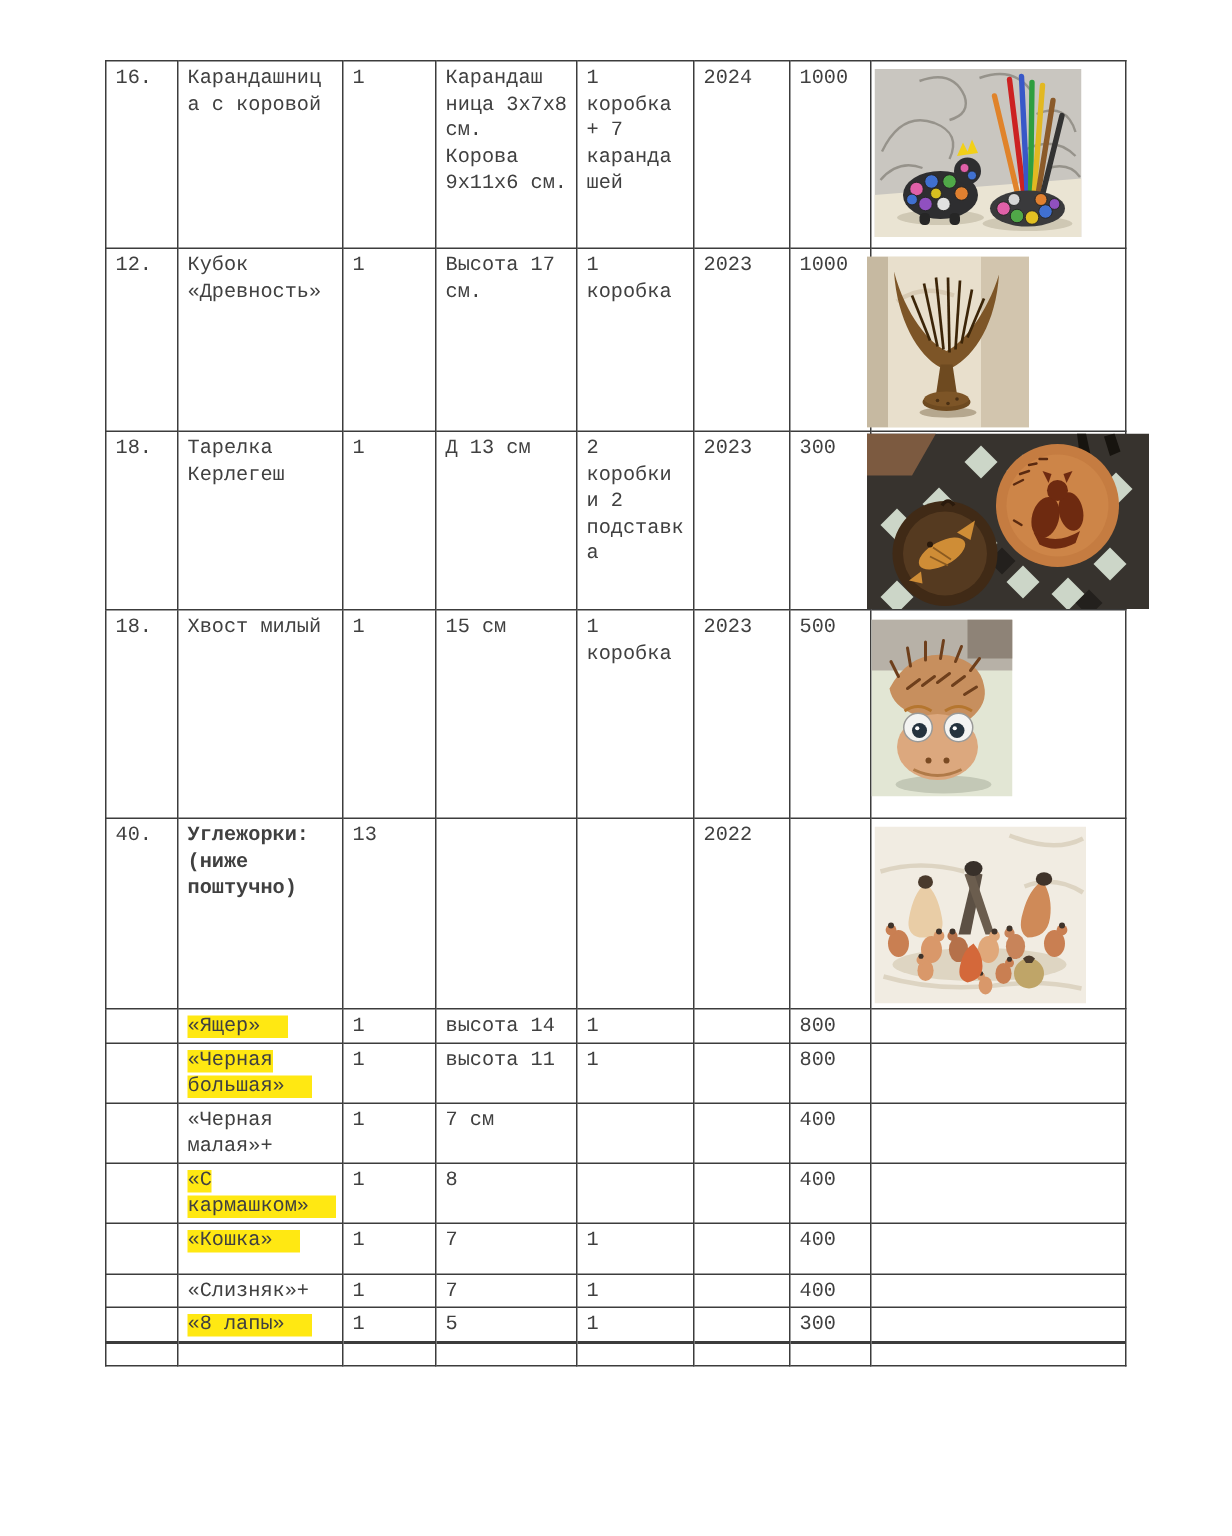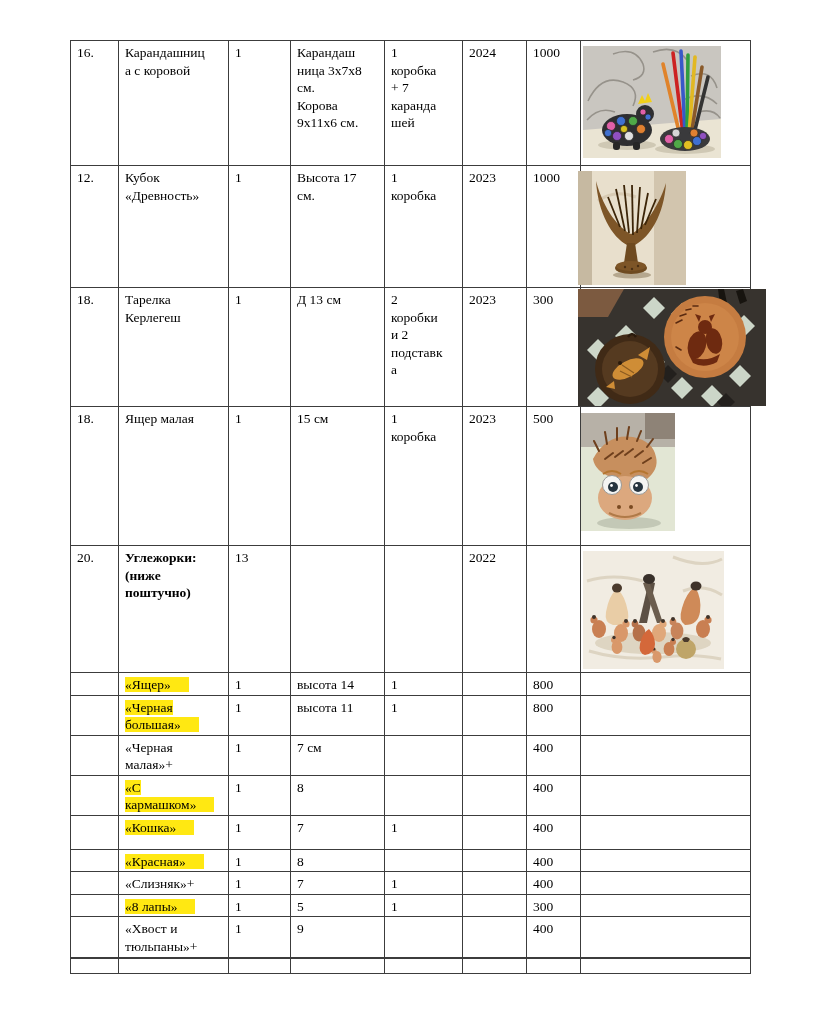--- a/index.html
+++ b/index.html
@@ -1,17 +1,17 @@
 <!DOCTYPE html>
 <html><head>
 <meta charset="utf-8">
 <style>
   html,body{margin:0;padding:0;background:#ffffff;}
   .page{position:relative;width:821px;height:1024px;background:#ffffff;overflow:hidden;
-        font-family:Liberation Serif, serif;color:#000000;}
+        font-family:Liberation Mono, monospace;color:#404040;}
   table.inv{position:absolute;left:70px;top:40px;width:680px;border-collapse:collapse;table-layout:fixed;}
   .inv td{border:1.4px solid #3c3c3c;vertical-align:top;padding:3px 3px 1px 6px;
           font-size:13.5px;line-height:17.5px;white-space:pre-line;overflow-wrap:anywhere;position:relative;}
   .inv td.photo{padding:0;}
   .b{font-weight:bold;}
   .hl{background:#ffe812;padding-right:18px;}
   tr.sep td{border-top-width:2.6px;}
   svg.ph{position:absolute;display:block;}
 </style>
 </head>
@@ -213,21 +213,21 @@
                 <line x1="44" y1="76" x2="56" y2="84"></line>
                 <line x1="42" y1="82" x2="54" y2="88"></line>
               </g>
       <circle cx="42" cy="74" r="2" fill="#2a1a0c"></circle>
     </svg>
   </td>
 </tr>
 
 <tr style="height:139px">
   <td>18.</td>
-  <td>Ящер малая</td>
+  <td>Хвост милый</td>
   <td>1</td>
   <td>15 см</td>
   <td>1
 коробка</td>
   <td>2023</td>
   <td>500</td>
   <td class="photo">
     <svg class="ph" style="left:0px;top:6px" width="94" height="118" viewBox="0 0 94 118">
       <rect width="94" height="118" fill="#e2e6d4"></rect>
       <rect width="94" height="34" fill="#b7b1a7"></rect>
@@ -257,21 +257,21 @@
       <circle cx="30.5" cy="72.5" r="1.4" fill="#fff"></circle>
               <circle cx="55.5" cy="72.5" r="1.4" fill="#fff"></circle>
       <circle cx="38" cy="94" r="2" fill="#7a4a22"></circle>
               <circle cx="50" cy="94" r="2" fill="#7a4a22"></circle>
       <path d="M28,100 Q44,108 60,100" stroke="#b07a48" stroke-width="2" fill="none"></path>
     </svg>
   </td>
 </tr>
 
 <tr style="height:127px">
-  <td>20.</td>
+  <td>40.</td>
   <td class="b">Углежорки:
 (ниже
 поштучно)</td>
   <td>13</td>
   <td></td>
   <td></td>
   <td>2022</td>
   <td></td>
   <td class="photo">
     <svg class="ph" style="left:2px;top:5px" width="141" height="118" viewBox="0 0 141 118">
@@ -395,66 +395,45 @@
   <td></td>
   <td><span class="hl">«Кошка»</span></td>
   <td>1</td>
   <td>7</td>
   <td>1</td>
   <td></td>
   <td>400</td>
   <td class="photo"></td>
 </tr>
 
+
 <tr style="height:21px">
   <td></td>
-  <td><span class="hl">«Красная»</span></td>
-  <td>1</td>
-  <td>8</td>
-  <td></td>
+  <td>«Слизняк»+</td>
+  <td>1</td>
+  <td>7</td>
+  <td>1</td>
   <td></td>
   <td>400</td>
   <td class="photo"></td>
 </tr>
 
 <tr style="height:21px">
   <td></td>
-  <td>«Слизняк»+</td>
-  <td>1</td>
-  <td>7</td>
-  <td>1</td>
-  <td></td>
-  <td>400</td>
-  <td class="photo"></td>
-</tr>
-
-<tr style="height:21px">
-  <td></td>
   <td><span class="hl">«8 лапы»</span></td>
   <td>1</td>
   <td>5</td>
   <td>1</td>
   <td></td>
   <td>300</td>
   <td class="photo"></td>
 </tr>
 
 
 
-<tr style="height:41px">
-  <td></td>
-  <td>«Хвост и
-тюльпаны»+</td>
-  <td>1</td>
-  <td>9</td>
-  <td></td>
-  <td></td>
-  <td>400</td>
-  <td class="photo"></td>
-</tr>
 
 <tr class="sep" style="height:16px">
   <td></td>
   <td></td>
   <td></td>
   <td></td>
   <td></td>
   <td></td>
   <td></td>
   <td class="photo"></td>

